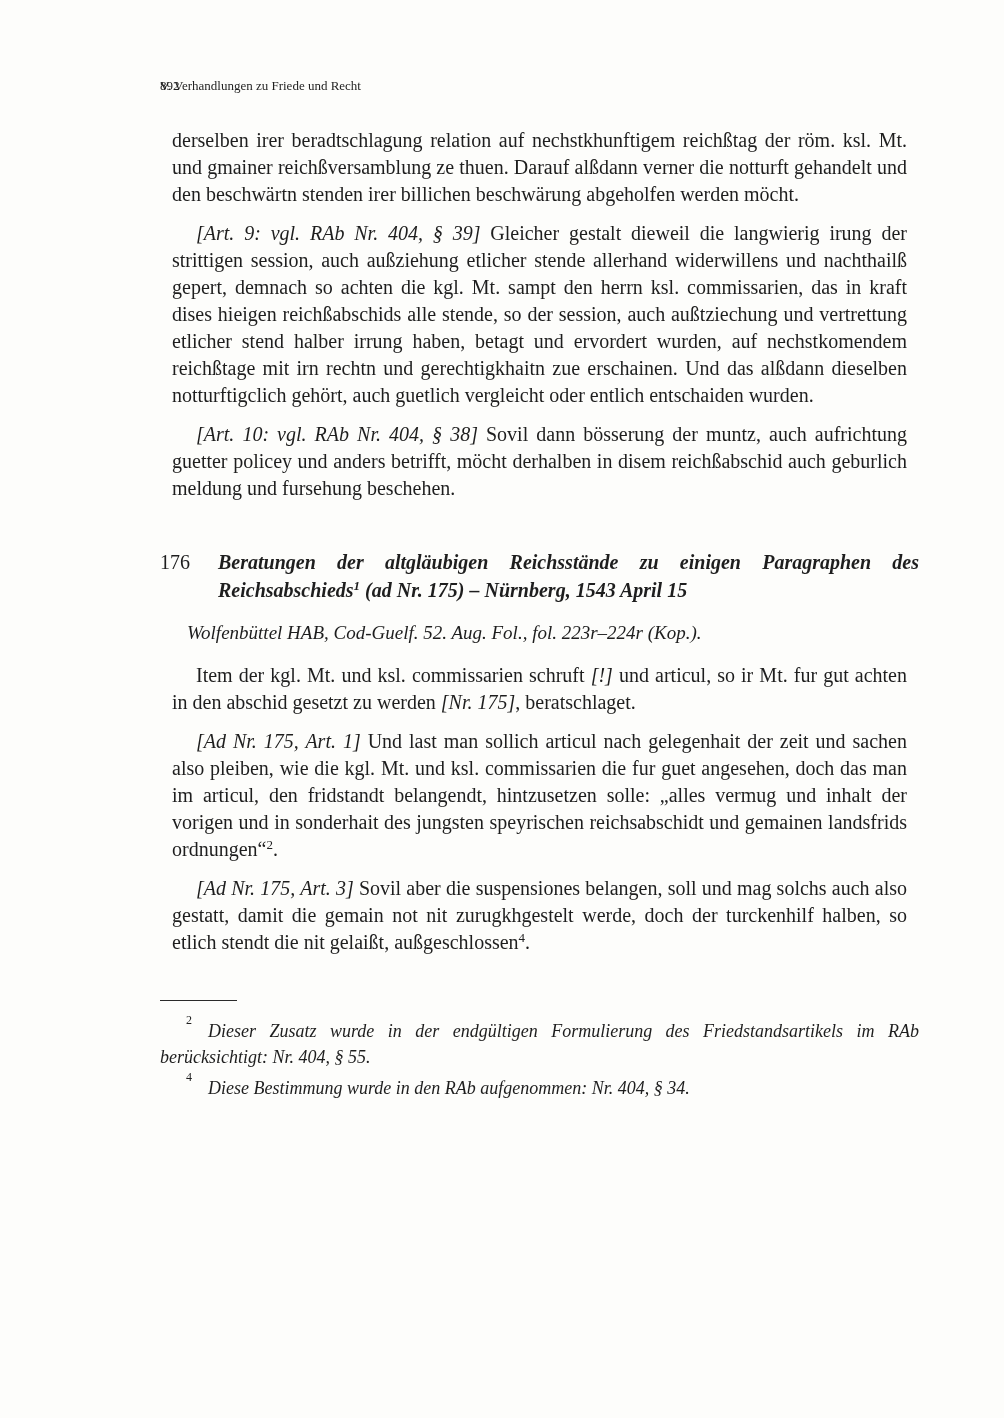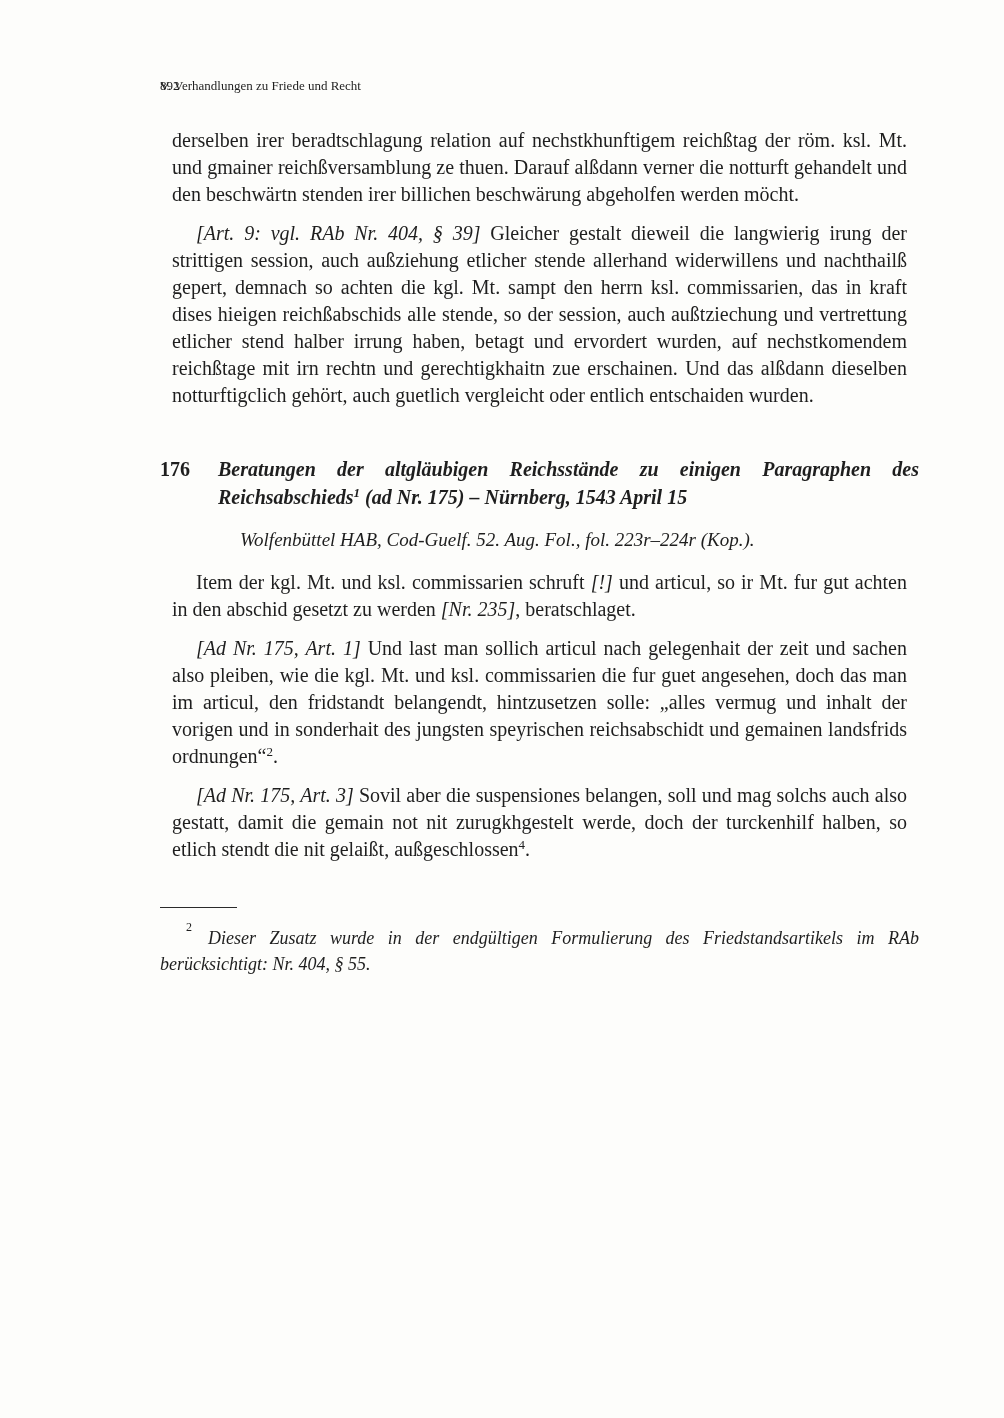--- a/index.html
+++ b/index.html
@@ -21,25 +21,25 @@
   .para { margin: 12px; }
   .para.indent { text-indent: 24px; }
   .ref { font-style: italic; }
 
   sup.note {
     font-size: 13px; line-height: 0;
     vertical-align: baseline; position: relative; top: -7px;
   }
 
   .section-head { display: flex; margin-top: 46px; font-size: 20px; line-height: 28px; }
-  .sec-num { font-weight: bold; flex: 0 0 58px; width: 58px; }
+  .sec-num { font-weight: normal; flex: 0 0 58px; width: 58px; }
   .sec-title { margin: 0; font-size: 20px; font-weight: bold; font-style: italic; text-align: justify; flex: 1; }
   .sec-title sup.note { font-size: 13px; }
 
-  .source-line { margin: 16px 0 16px 80px; font-style: italic; font-size: 19px; line-height: 26px; }
+  .source-line { margin: 16px 0 16px 27px; font-style: italic; font-size: 19px; line-height: 26px; }
 
   .footnotes { margin-top: 44px; font-size: 18px; line-height: 26px; }
   .fn-rule { width: 77px; border-top: 1.5px solid #2a2a2a; margin-bottom: 12px; }
   .fn { margin: 0; font-style: italic; text-align: justify; text-indent: 26px; }
   .fn-num {
     font-style: normal; font-size: 12px;
     position: relative; top: -6px; margin-right: 16px;
   }
 </style>
 </head>
@@ -52,41 +52,43 @@
       <span class="page-num">892</span>
       <span class="head-title">V. Verhandlungen zu Friede und Recht</span>
     </header>
 
     <main class="body-text">
 
       <p class="para"><span>derselben irer beradtschlagung relation auf nechstkhunftigem reichßtag der röm. ksl. Mt. und gmainer reichßversamblung ze thuen. Darauf alßdann verner die notturft gehandelt und den beschwärtn stenden irer billichen beschwärung abgeholfen werden möcht.</span></p>
 
       <p class="para indent"><span class="ref">[Art. 9: vgl. RAb Nr. 404, § 39]</span><span> Gleicher gestalt dieweil die langwierig irung der strittigen session, auch außziehung etlicher stende allerhand widerwillens und nachthailß gepert, demnach so achten die kgl. Mt. sampt den herrn ksl. commissarien, das in kraft dises hieigen reichßabschids alle stende, so der session, auch außtziechung und vertrettung etlicher stend halber irrung haben, betagt und ervordert wurden, auf nechstkomendem reichßtage mit irn rechtn und gerechtigkhaitn zue erschainen. Und das alßdann dieselben notturftigclich gehört, auch guetlich vergleicht oder entlich entschaiden wurden.</span></p>
 
+      <p class="para indent"><span class="ref">[Art. 10: vgl. RAb Nr. 404, § 38]</span><span> Sovil dann bösserung der muntz, auch aufrichtung guetter policey und anders betrifft, möcht derhalben in disem reichßabschid auch geburlich meldung und fursehung beschehen.</span></p>
 
       <div class="section-head">
         <span class="sec-num">176</span>
         <h2 class="sec-title"><span>Beratungen der altgläubigen Reichsstände zu einigen Paragraphen des Reichsabschieds</span><sup class="note">1</sup><span> (ad Nr. 175) – Nürnberg, 1543 April 15</span></h2>
       </div>
 
       <p class="source-line"><span>Wolfenbüttel HAB, Cod-Guelf. 52. Aug. Fol., fol. 223r–224r (Kop.).</span></p>
 
 
-      <p class="para indent"><span>Item der kgl. Mt. und ksl. commissarien schruft </span><span class="ref">[!]</span><span> und articul, so ir Mt. fur gut achten in den abschid gesetzt zu werden </span><span class="ref">[Nr. 235]</span><span>, beratschlaget.</span></p>
+      <p class="para indent"><span>Item der kgl. Mt. und ksl. commissarien schruft </span><span class="ref">[!]</span><span> und articul, so ir Mt. fur gut achten in den abschid gesetzt zu werden </span><span class="ref">[Nr. 175]</span><span>, beratschlaget.</span></p>
 
       <p class="para indent"><span class="ref">[Ad Nr. 175, Art. 1]</span><span> Und last man sollich articul nach gelegenhait der zeit und sachen also pleiben, wie die kgl. Mt. und ksl. commissarien die fur guet angesehen, doch das man im articul, den fridstandt belangendt, hintzusetzen solle: „alles vermug und inhalt der vorigen und in sonderhait des jungsten speyrischen reichsabschidt und gemainen landsfrids ordnungen“</span><sup class="note">2</sup><span>.</span></p>
 
 
       <p class="para indent"><span class="ref">[Ad Nr. 175, Art. 3]</span><span> Sovil aber die suspensiones belangen, soll und mag solchs auch also gestatt, damit die gemain not nit zurugkhgestelt werde, doch der turckenhilf halben, so etlich stendt die nit gelaißt, außgeschlossen</span><sup class="note">4</sup><span>.</span></p>
 
     </main>
 
     <footer class="footnotes">
       <div class="fn-rule"></div>
 
 
       <p class="fn"><sup class="fn-num">2</sup><span>Dieser Zusatz wurde in der endgültigen Formulierung des Friedstandsartikels im RAb berücksichtigt: Nr. 404, § 55.</span></p>
 
 
+      <p class="fn"><sup class="fn-num">4</sup><span>Diese Bestimmung wurde in den RAb aufgenommen: Nr. 404, § 34.</span></p>
     </footer>
 
   </div>
 </div>
 
 </body></html>

